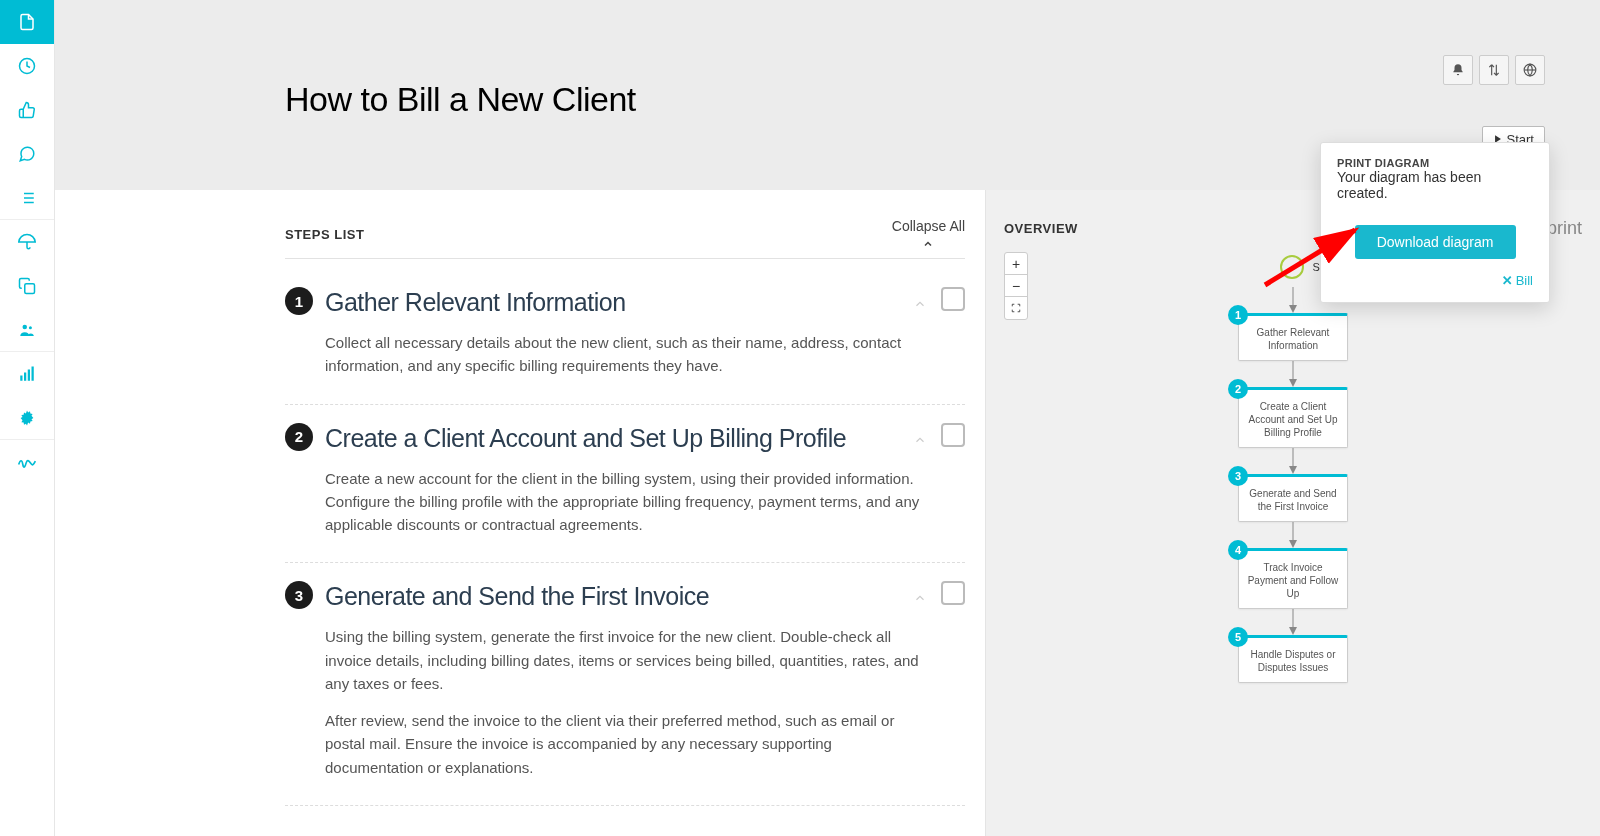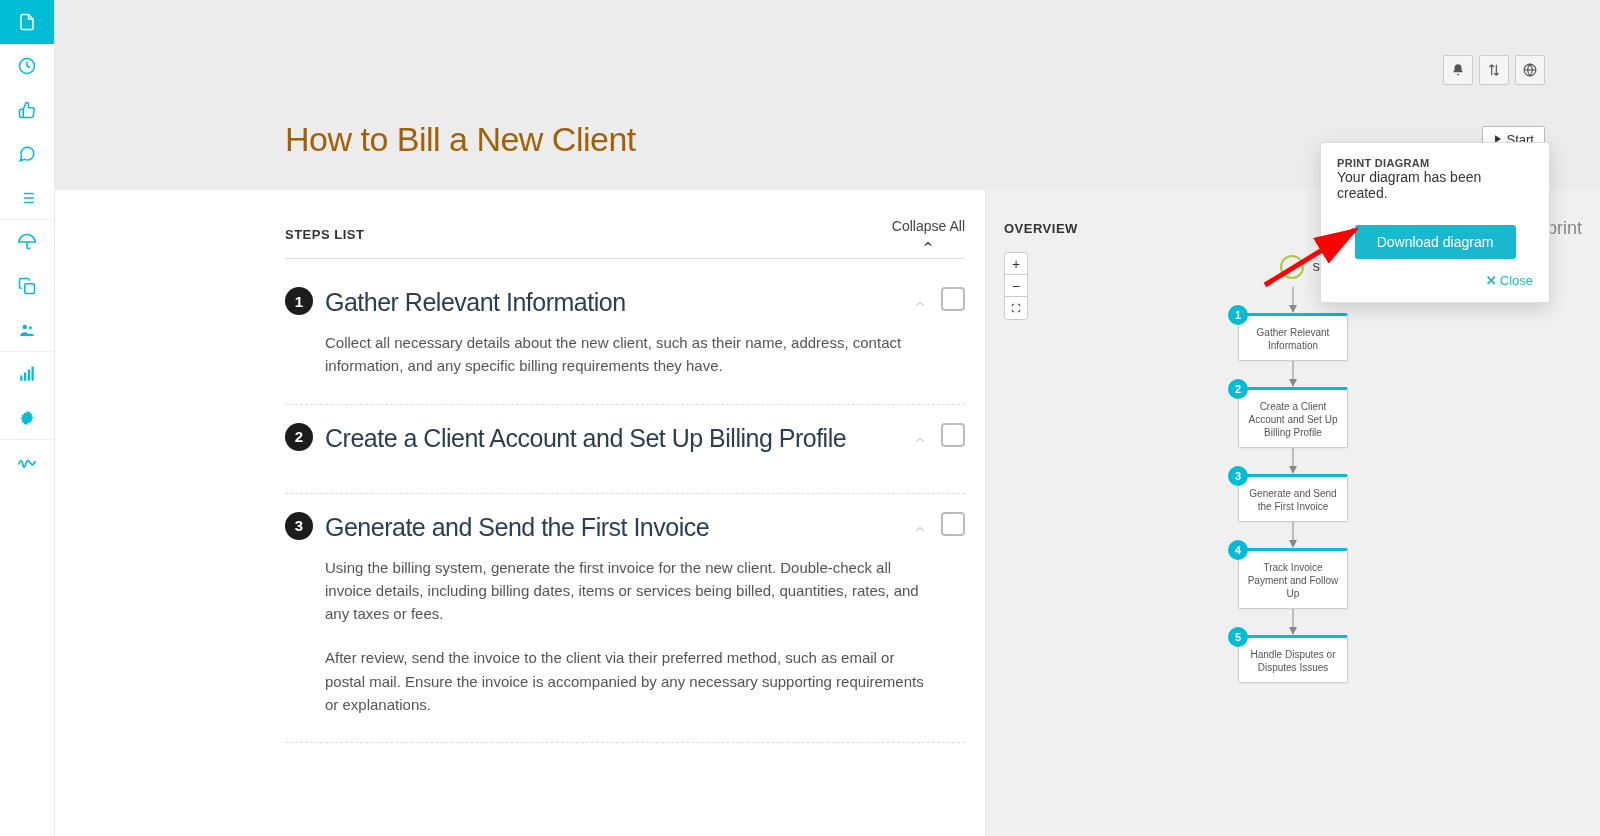--- a/index.html
+++ b/index.html
@@ -6,37 +6,37 @@
 body { font-family: -apple-system, BlinkMacSystemFont, "Segoe UI", Helvetica, Arial, sans-serif; background: #fff; color: #333; width: 1600px; height: 836px; overflow: hidden; position: relative; }
 
 
 .sidebar { position: absolute; left: 0; top: 0; width: 55px; height: 836px; background: #fff; border-right: 1px solid #e6e6e6; }
 .sidebar-item { height: 44px; display: flex; align-items: center; justify-content: center; cursor: pointer; color: #00bcd4; }
 .sidebar-item.active { background: #00bcd4; color: #fff; }
 .sidebar-item.sep { border-bottom: 1px solid #eee; }
 
 
 .header-bg { position: absolute; left: 55px; top: 0; right: 0; height: 190px; background: #ececec; }
-.page-title { position: absolute; left: 285px; top: 80px; font-size: 34px; font-weight: 400; color: #a16207; letter-spacing: -0.5px; margin-top: 40px; }
+.page-title { position: absolute; left: 285px; top: 80px; font-size: 34px; font-weight: 400; color: #000000; letter-spacing: -0.5px; }
 .header-tools { position: absolute; right: 55px; top: 55px; display: flex; gap: 6px; }
 .header-tool-btn { width: 30px; height: 30px; border: 1px solid #ccc; background: #f5f5f5; display: flex; align-items: center; justify-content: center; cursor: pointer; border-radius: 2px; color: #555; font-size: 14px; }
 .start-btn { position: absolute; right: 55px; top: 126px; height: 26px; padding: 0 10px; border: 1px solid #bbb; background: #fff; display: flex; align-items: center; gap: 4px; cursor: pointer; font-size: 13px; color: #333; border-radius: 2px; }
 
 
 .content { position: absolute; left: 55px; top: 190px; right: 0; bottom: 0; display: flex; }
 .steps-col { width: 680px; margin-left: 230px; padding-top: 10px; }
 .steps-header { display: flex; justify-content: space-between; align-items: center; padding: 18px 0 8px 0; border-bottom: 1px solid #e2e2e2; margin-bottom: 10px; text-align: center; }
 .steps-header-title { font-size: 13px; font-weight: 700; letter-spacing: 0.5px; color: #333; }
 .collapse-all { font-size: 14px; color: #444; cursor: pointer; display: flex; align-items: center; gap: 4px; flex-direction: column; }
 
 .step { position: relative; padding: 18px 40px 26px 40px; border-bottom: 1px dashed #ddd; }
 .step-num { position: absolute; left: 0; top: 18px; width: 28px; height: 28px; border-radius: 50%; background: #1c1c1c; color: #fff; display: flex; align-items: center; justify-content: center; font-weight: 700; font-size: 15px; }
 .step-title { font-size: 25px; color: #2c3e50; font-weight: 400; margin-bottom: 14px; letter-spacing: -0.5px; line-height: 1.2; }
 .step-desc { font-size: 15px; color: #555; line-height: 1.55; }
-.step-desc p { margin-bottom: 21px; }
+.step-desc p { margin-bottom: 14px; }
 .step-desc p:last-child { margin-bottom: 0; }
 .step-chevron { position: absolute; right: 38px; top: 28px; color: #ccc; cursor: pointer; font-size: 14px; }
 .step-check { position: absolute; right: 0; top: 18px; width: 24px; height: 24px; border: 2px solid #bbb; border-radius: 4px; cursor: pointer; }
 
 
 .overview-col { flex: 1; margin-left: 20px; background: #f0f0f0; border-left: 1px solid #e4e4e4; position: relative; }
 .overview-header { display: flex; justify-content: space-between; align-items: center; padding: 28px 18px 8px 18px; text-align: center; }
 .overview-title { font-size: 13px; font-weight: 700; color: #333; letter-spacing: 0.5px; }
 .print-link { font-size: 18px; color: #888; cursor: pointer; }
 .zoom-ctrl { position: absolute; left: 18px; top: 62px; background: #fff; border: 1px solid #ccc; border-radius: 3px; width: 24px; }
@@ -187,33 +187,36 @@
     <div class="step-chevron">
       <svg width="14" height="14" viewBox="0 0 24 24" fill="none" stroke="currentColor" stroke-width="2">
               <polyline points="18 15 12 9 6 15"></polyline>
             </svg>
     </div>
     <div class="step-check"></div>
   </div>
         <div class="step">
     <div class="step-num">2</div>
     <div class="step-title">Create a Client Account and Set Up Billing Profile</div>
+    <div class="step-desc">
+            <p>Create a new account for the client in the billing system, using their provided information. Configure the billing profile with the appropriate billing frequency, payment terms, and any applicable discounts or contractual agreements.</p>
+          </div>
     <div class="step-chevron">
       <svg width="14" height="14" viewBox="0 0 24 24" fill="none" stroke="currentColor" stroke-width="2">
               <polyline points="18 15 12 9 6 15"></polyline>
             </svg>
     </div>
     <div class="step-check"></div>
   </div>
         <div class="step">
     <div class="step-num">3</div>
     <div class="step-title">Generate and Send the First Invoice</div>
     <div class="step-desc">
             <p>Using the billing system, generate the first invoice for the new client. Double-check all invoice details, including billing dates, items or services being billed, quantities, rates, and any taxes or fees.</p>
-            <p>After review, send the invoice to the client via their preferred method, such as email or postal mail. Ensure the invoice is accompanied by any necessary supporting requirements or explanations.</p>
+            <p>After review, send the invoice to the client via their preferred method, such as email or postal mail. Ensure the invoice is accompanied by any necessary supporting documentation or explanations.</p>
           </div>
     <div class="step-chevron">
       <svg width="14" height="14" viewBox="0 0 24 24" fill="none" stroke="currentColor" stroke-width="2">
               <polyline points="18 15 12 9 6 15"></polyline>
             </svg>
     </div>
     <div class="step-check"></div>
   </div>
       </div>
   </div>
@@ -277,21 +280,21 @@
     </div>
   </div>
 </div>
 
 <div class="popover">
   <div class="popover-title">PRINT DIAGRAM</div>
   <div class="popover-text">Your diagram has been created.</div>
   <button class="popover-btn">Download diagram</button>
   <div class="popover-close">
     <span style="font-weight:700;">✕</span>
-    <span>Close</span>
+    <span>Bill</span>
   </div>
 </div>
 
 <svg class="red-arrow" width="110" height="70">
   <defs>
       <marker id="ah" markerWidth="10" markerHeight="10" refX="8" refY="3" orient="auto">
         <polygon points="0 0, 9 3, 0 6" fill="#ff0000"></polygon>
       </marker>
     </defs>
   <line x1="5" y1="65" x2="95" y2="10" stroke="#ff0000" stroke-width="5" marker-end="url(#ah)"></line>

